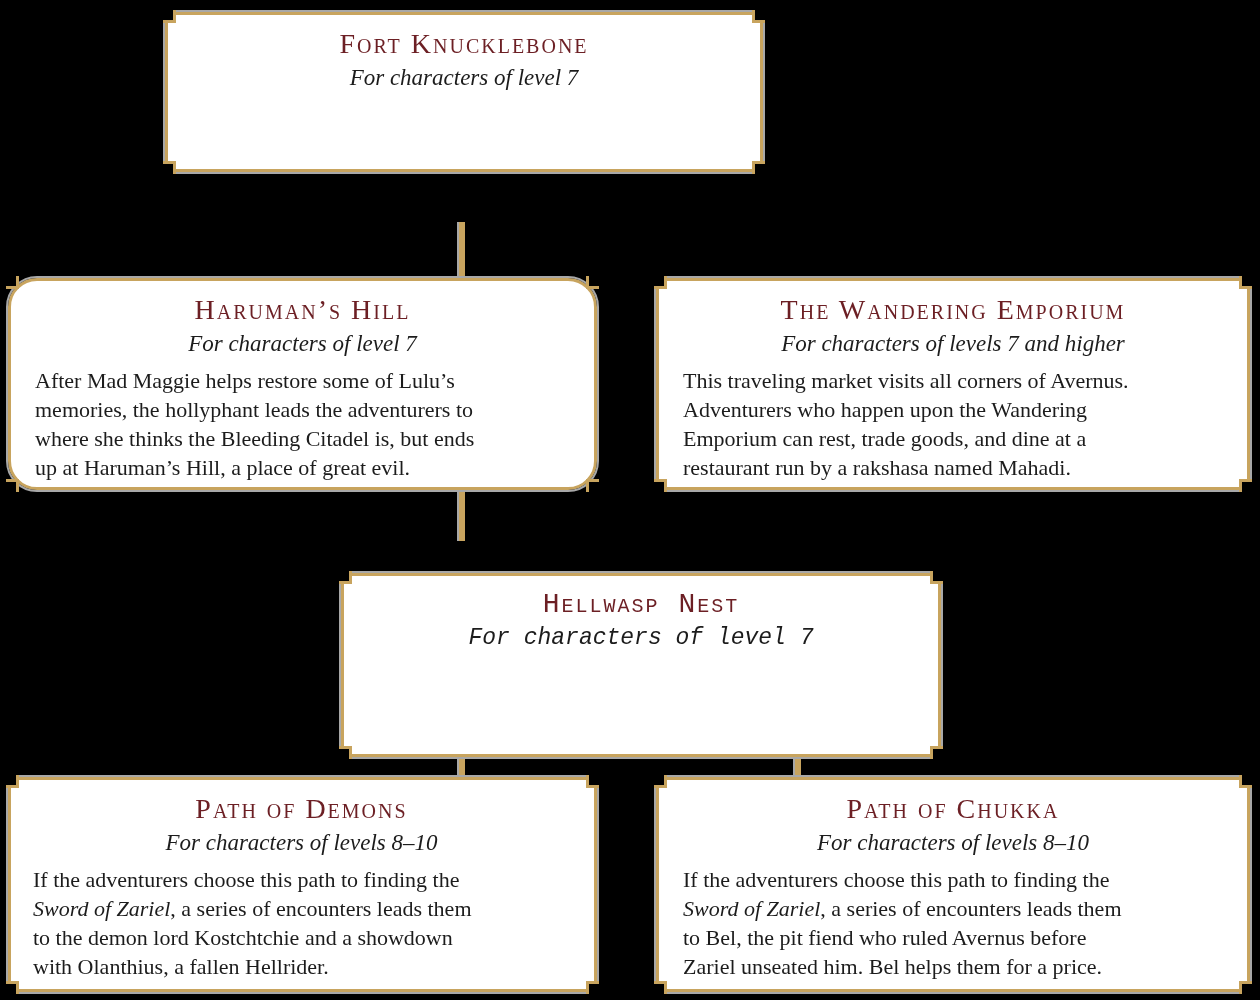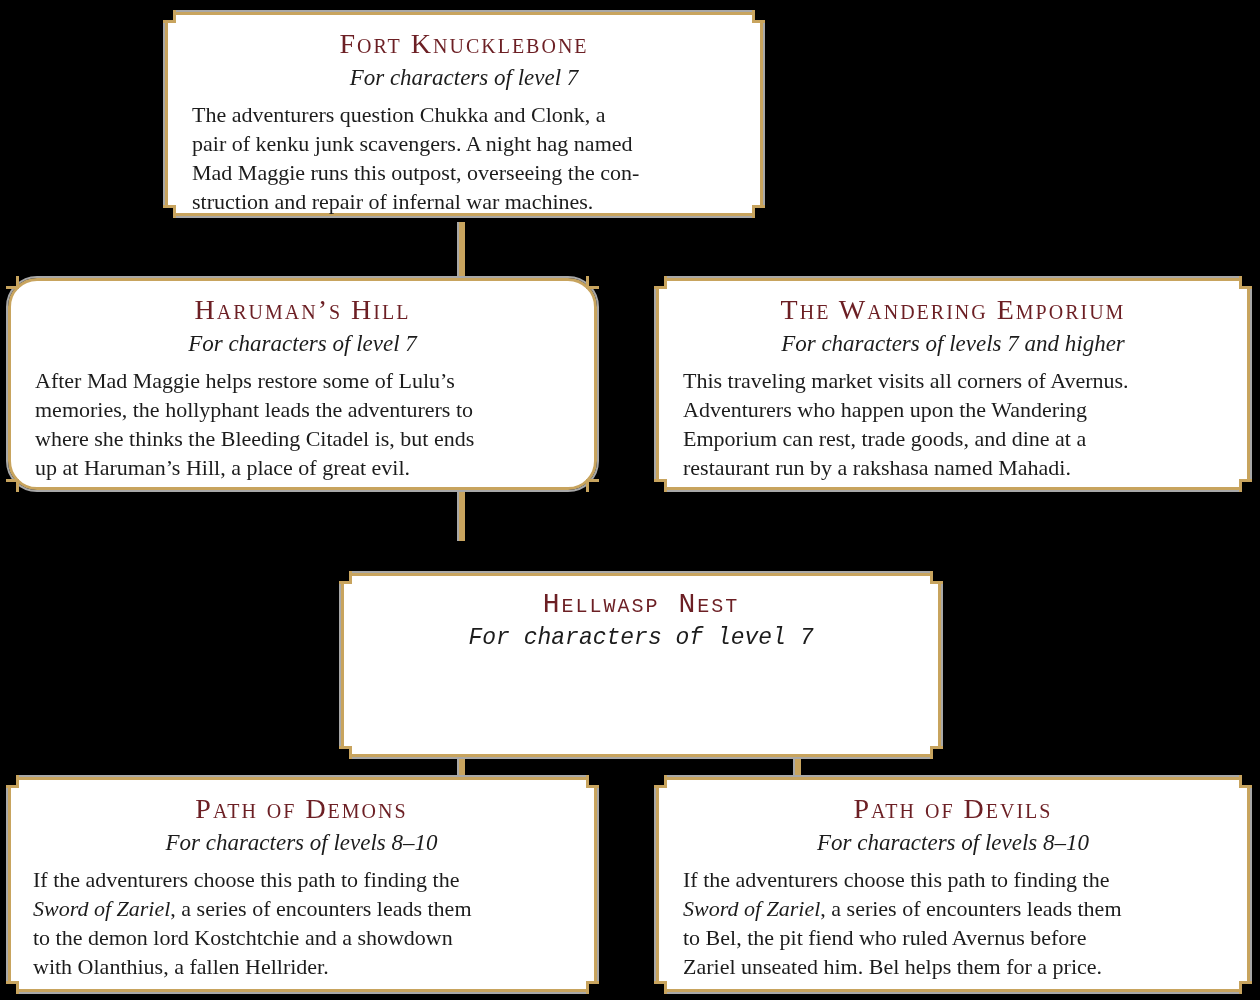--- a/index.html
+++ b/index.html
@@ -65,21 +65,21 @@
     position:absolute;
     box-sizing:border-box;
     width:13px;height:13px;
     background:#000;
   }
   .cn.tl{top:-5px;left:-5px;border-right:3px solid var(--gold);border-bottom:3px solid var(--gold);}
   .cn.tr{top:-5px;right:-5px;border-left:3px solid var(--gold);border-bottom:3px solid var(--gold);}
   .cn.bl{bottom:-5px;left:-5px;border-right:3px solid var(--gold);border-top:3px solid var(--gold);}
   .cn.br{bottom:-5px;right:-5px;border-left:3px solid var(--gold);border-top:3px solid var(--gold);}
   
-  #node-fort{left:165px;top:12px;width:598px;height:204px;}
+  #node-fort{left:165px;top:12px;width:598px;height:160px;}
   #node-haruman{left:8px;top:278px;width:589px;height:212px;border-radius:29px;}
   #node-emporium{left:656px;top:278px;width:594px;height:212px;padding-left:10px;}
   #node-hellwasp{left:341px;top:573px;width:600px;height:184px;font-family:Liberation Mono, monospace;}
   #node-demons{left:8px;top:777px;width:589px;height:215px;padding-left:8px;}
   #node-devils{left:656px;top:777px;width:594px;height:215px;}
   
   #edge-1{left:457px;top:222px;height:56px;}
   #edge-2{left:457px;top:490px;height:51px;}
   #edge-3{left:457px;top:725px;height:52px;}
   #edge-4{left:793px;top:725px;height:52px;}
@@ -94,24 +94,20 @@
   <div class="connector" id="edge-3"></div>
   <div class="connector" id="edge-4"></div>
 
   <div class="node" id="node-fort">
     <span class="cn tl"></span>
     <span class="cn tr"></span>
     <span class="cn bl"></span>
     <span class="cn br"></span>
     <h2 class="title">Fort Knucklebone</h2>
     <div class="subtitle">For characters of level 7</div>
-    <div class="body"><span>The adventurers question Chukka and Clonk, a
-pair of kenku junk scavengers. A night hag named
-Mad Maggie runs this outpost, overseeing the con-
-struction and repair of infernal war machines.</span><em></em><span></span></div>
   </div>
 
   <div class="node" id="node-haruman">
     <span class="cn tl"></span>
     <span class="cn tr"></span>
     <span class="cn bl"></span>
     <span class="cn br"></span>
     <h2 class="title">Haruman’s Hill</h2>
     <div class="subtitle">For characters of level 7</div>
     <div class="body"><span>After Mad Maggie helps restore some of Lulu’s
@@ -153,21 +149,21 @@
 </span><em>Sword of Zariel</em><span>, a series of encounters leads them
 to the demon lord Kostchtchie and a showdown
 with Olanthius, a fallen Hellrider.</span></div>
   </div>
 
   <div class="node" id="node-devils">
     <span class="cn tl"></span>
     <span class="cn tr"></span>
     <span class="cn bl"></span>
     <span class="cn br"></span>
-    <h2 class="title">Path of Devils</h2>
+    <h2 class="title">Path of Chukka</h2>
     <div class="subtitle">For characters of levels 8–10</div>
     <div class="body"><span>If the adventurers choose this path to finding the
 </span><em>Sword of Zariel</em><span>, a series of encounters leads them
 to Bel, the pit fiend who ruled Avernus before
 Zariel unseated him. Bel helps them for a price.</span></div>
   </div>
 
 </div>
 
 </body></html>

